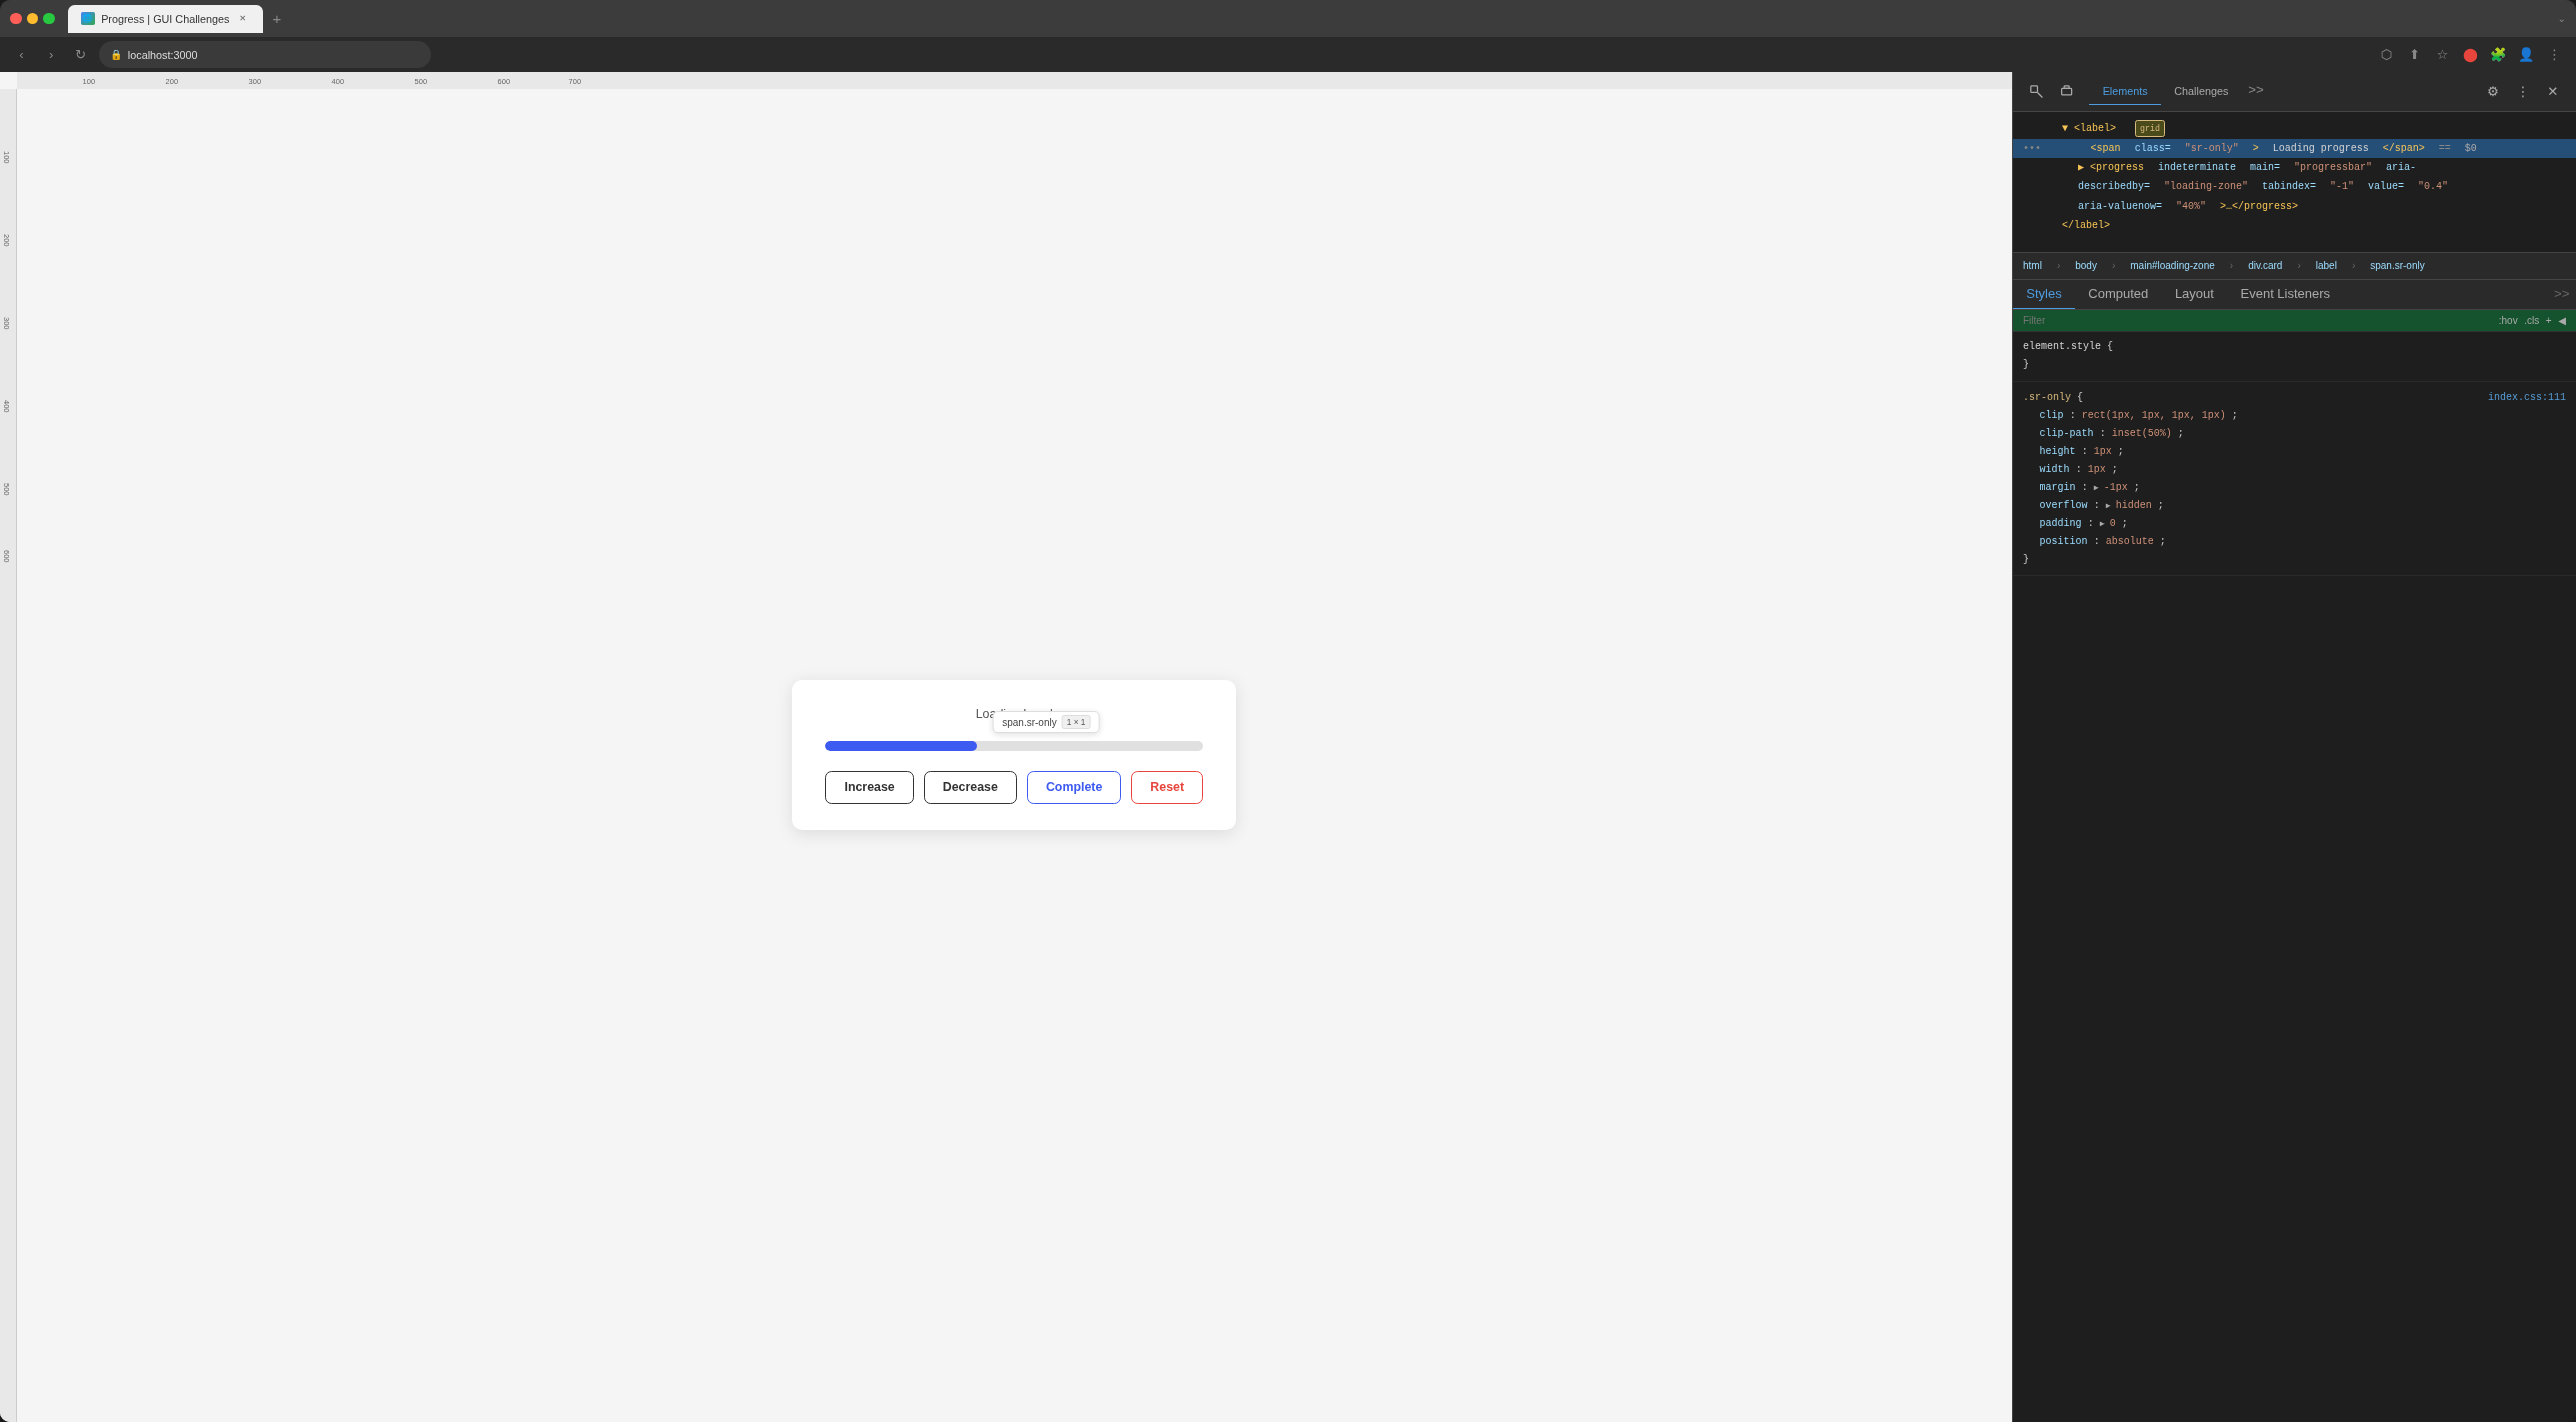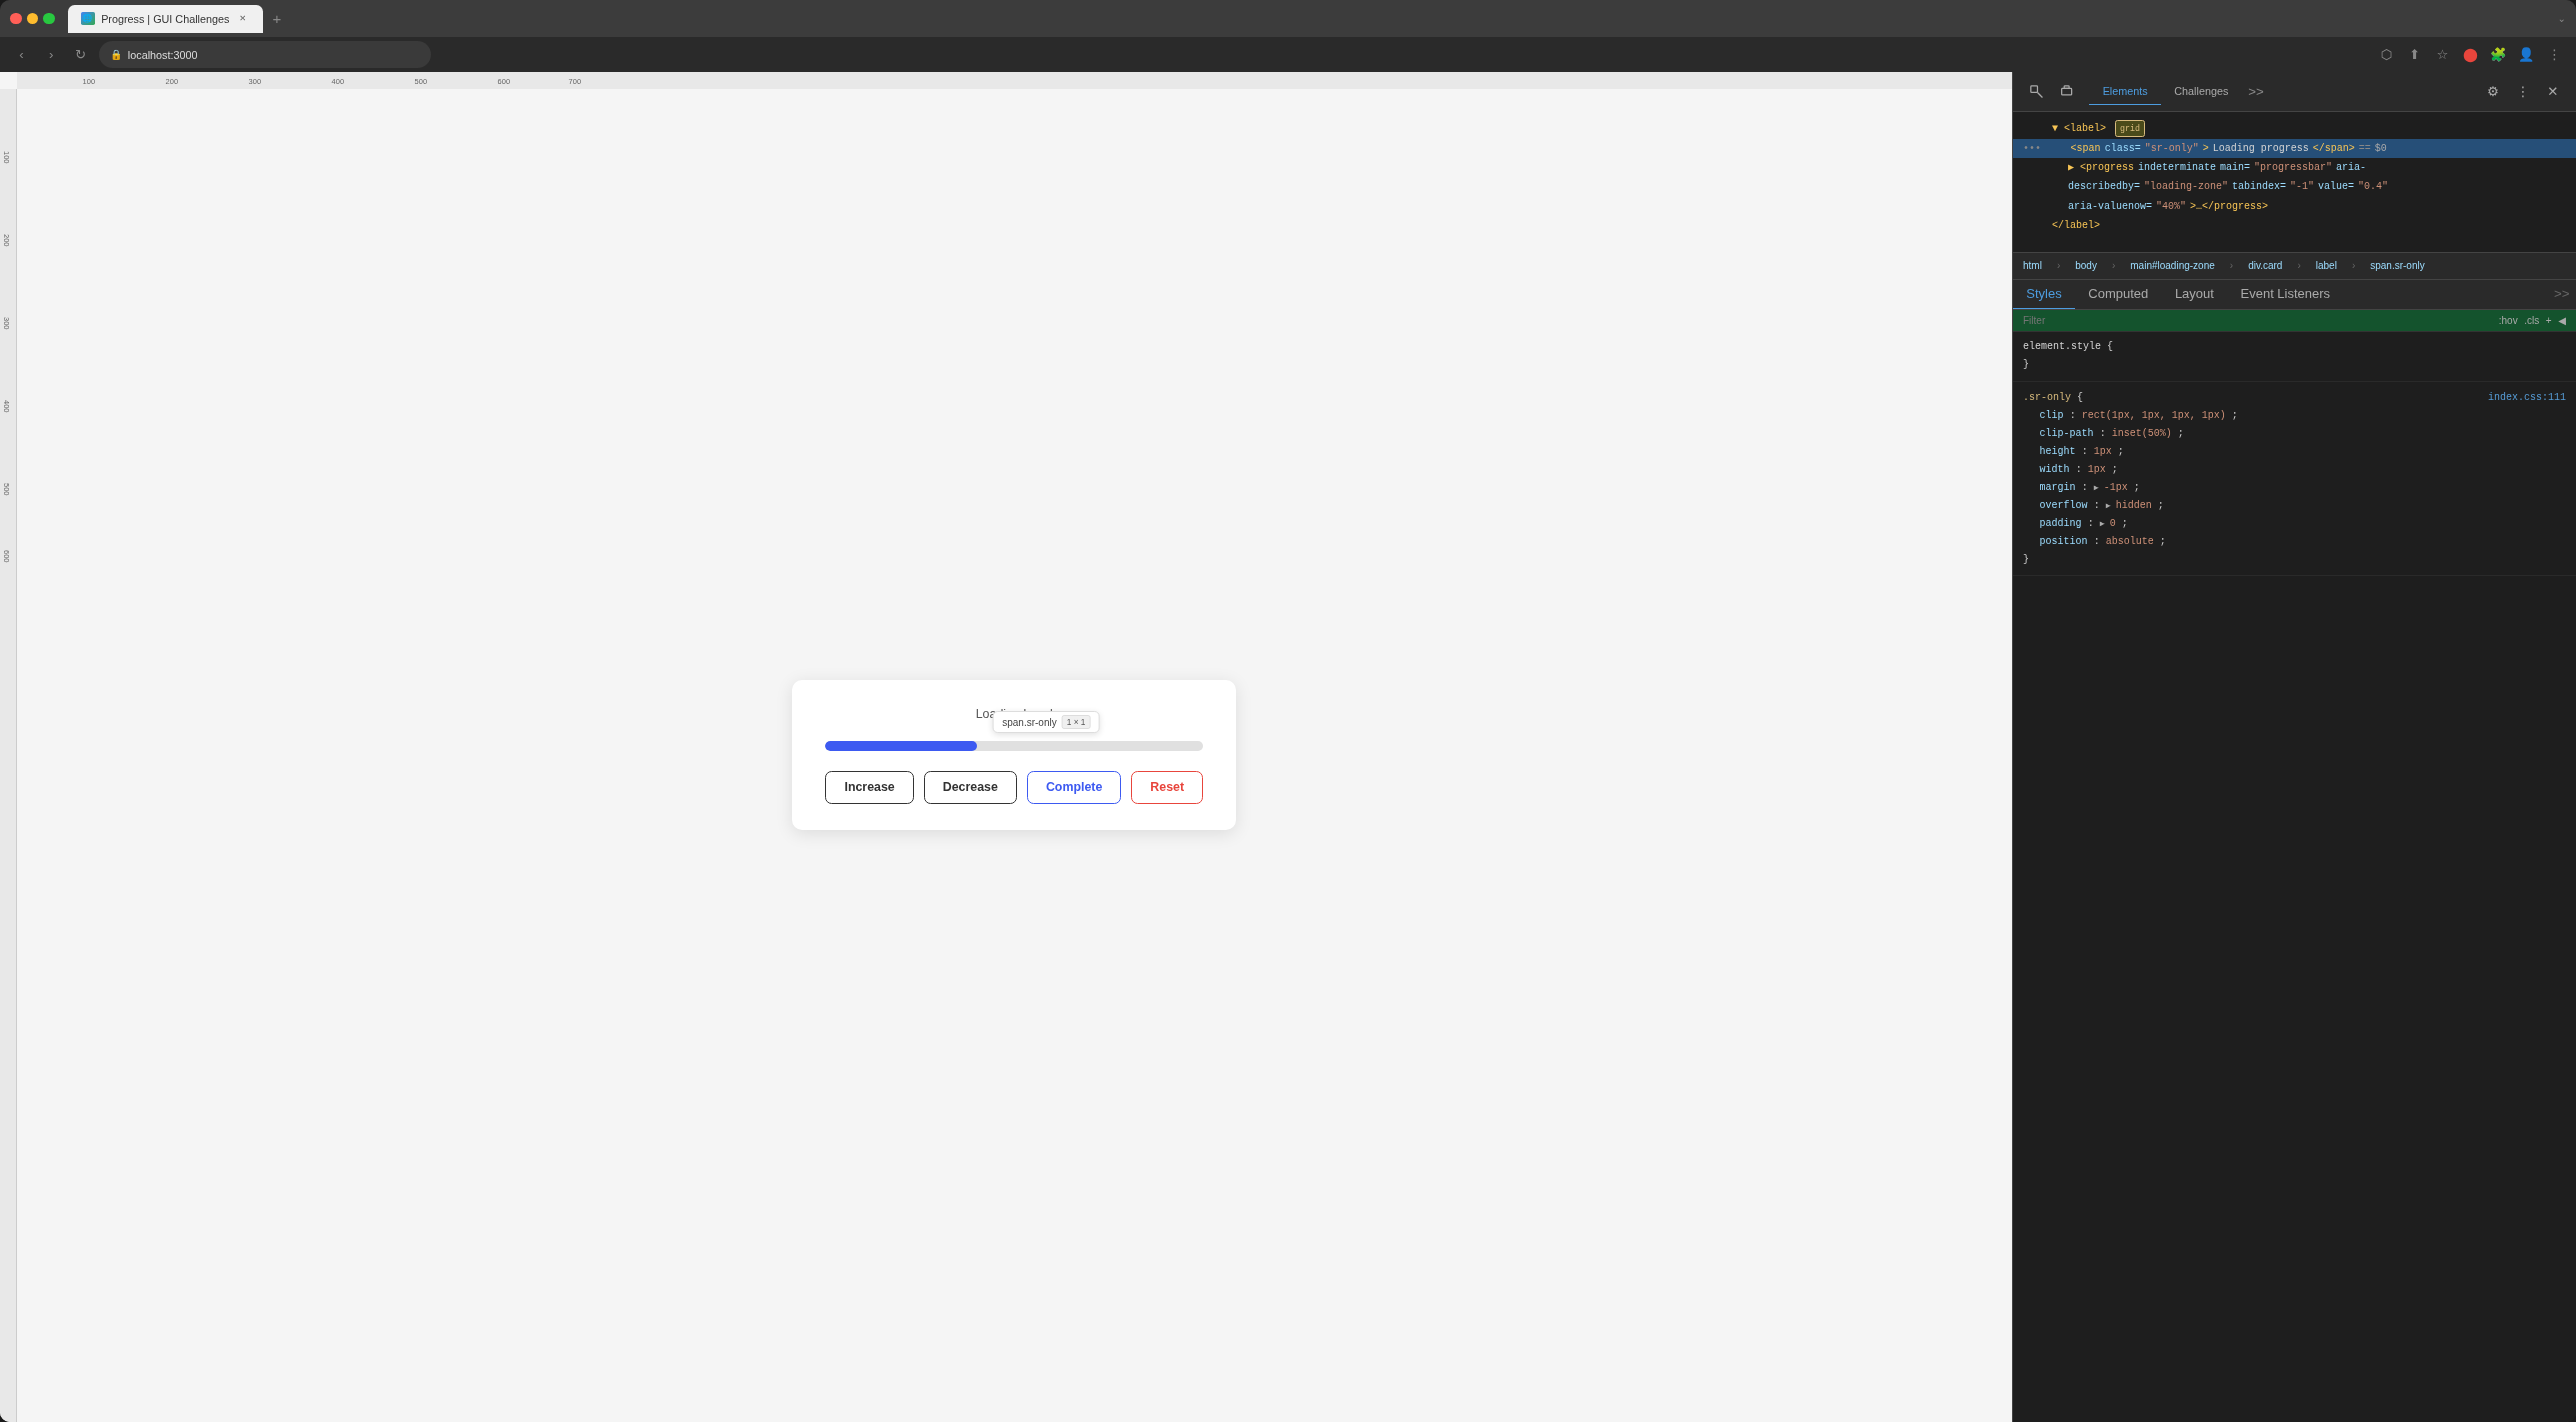--- a/index.html
+++ b/index.html
@@ -317,21 +317,21 @@
       font-size: 13.3px;
       width: 26.6px;
       height: 26.6px;
       display: flex;
       align-items: center;
       justify-content: center;
     }
 
     .devtools-tabs {
       display: flex;
-      align-items: center;
+      align-items: flex-start;
       gap: 0;
       flex: 1;
       margin-left: 6.6px;
     }
 
     .devtools-tab {
       padding: 6.6px 13.3px;
       font-size: 10.8px;
       color: #aaa;
       cursor: pointer;
@@ -364,21 +364,21 @@
       line-height: 1.6;
       color: #ccc;
       border-bottom: 0.8px solid #444;
       min-height: 141px;
     }
 
     .dom-line {
       padding: 1.7px 10px;
       display: flex;
       align-items: center;
-      gap: 4px;
+      gap: 14px;
     }
 
     .dom-line.selected {
       background: #264f78;
     }
 
     .dom-tag { color: #f8c555; }
     .dom-attr-name { color: #9cdcfe; }
     .dom-attr-value { color: #ce9178; }
     .dom-text { color: #d4d4d4; }

